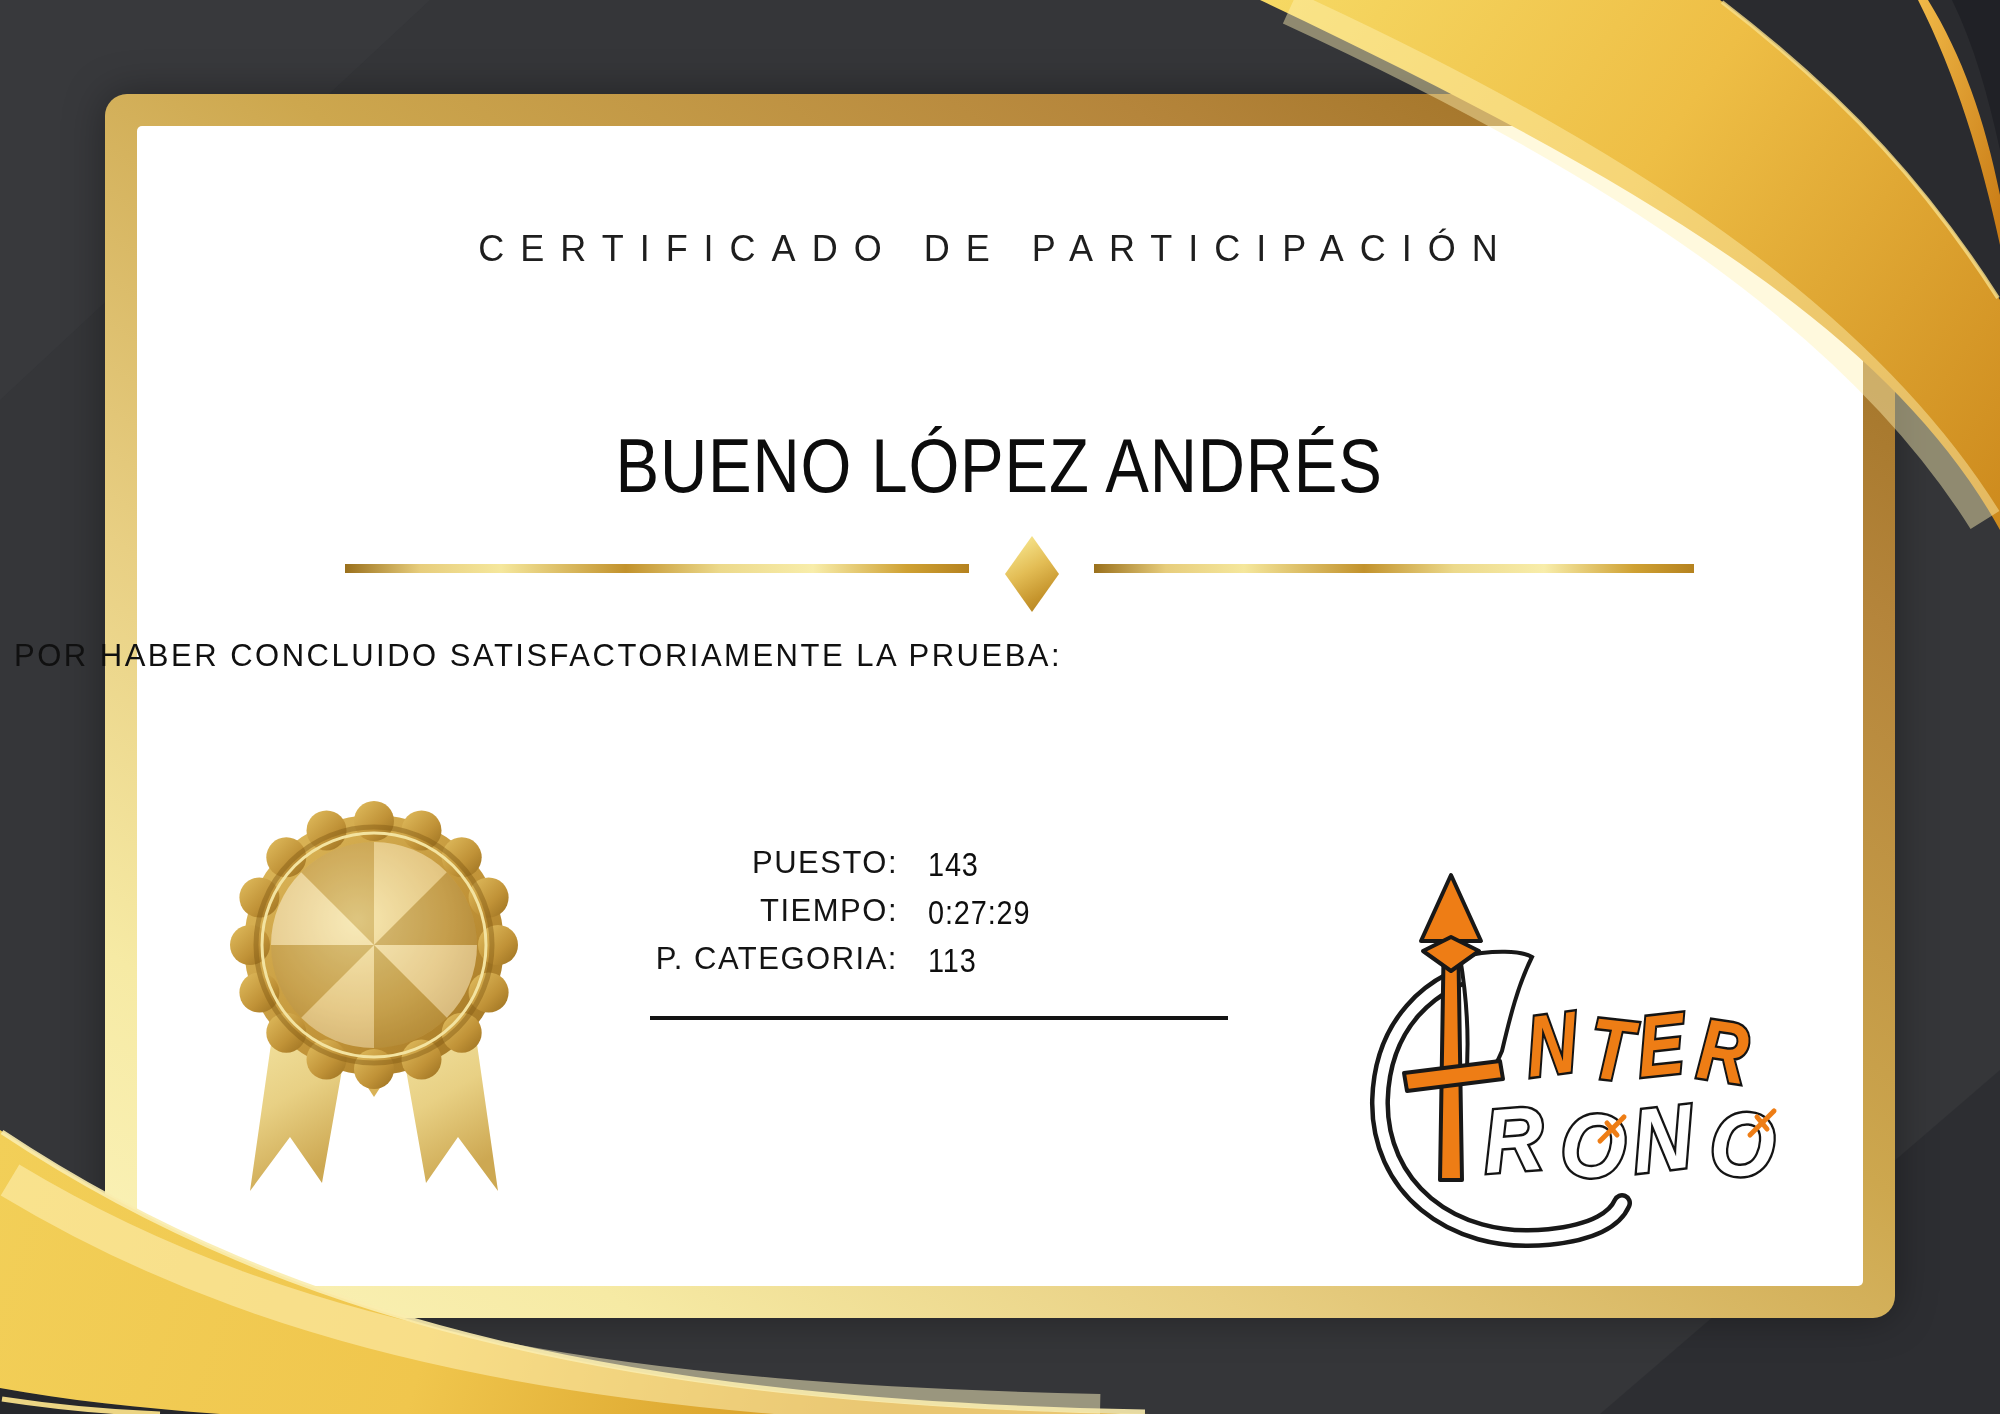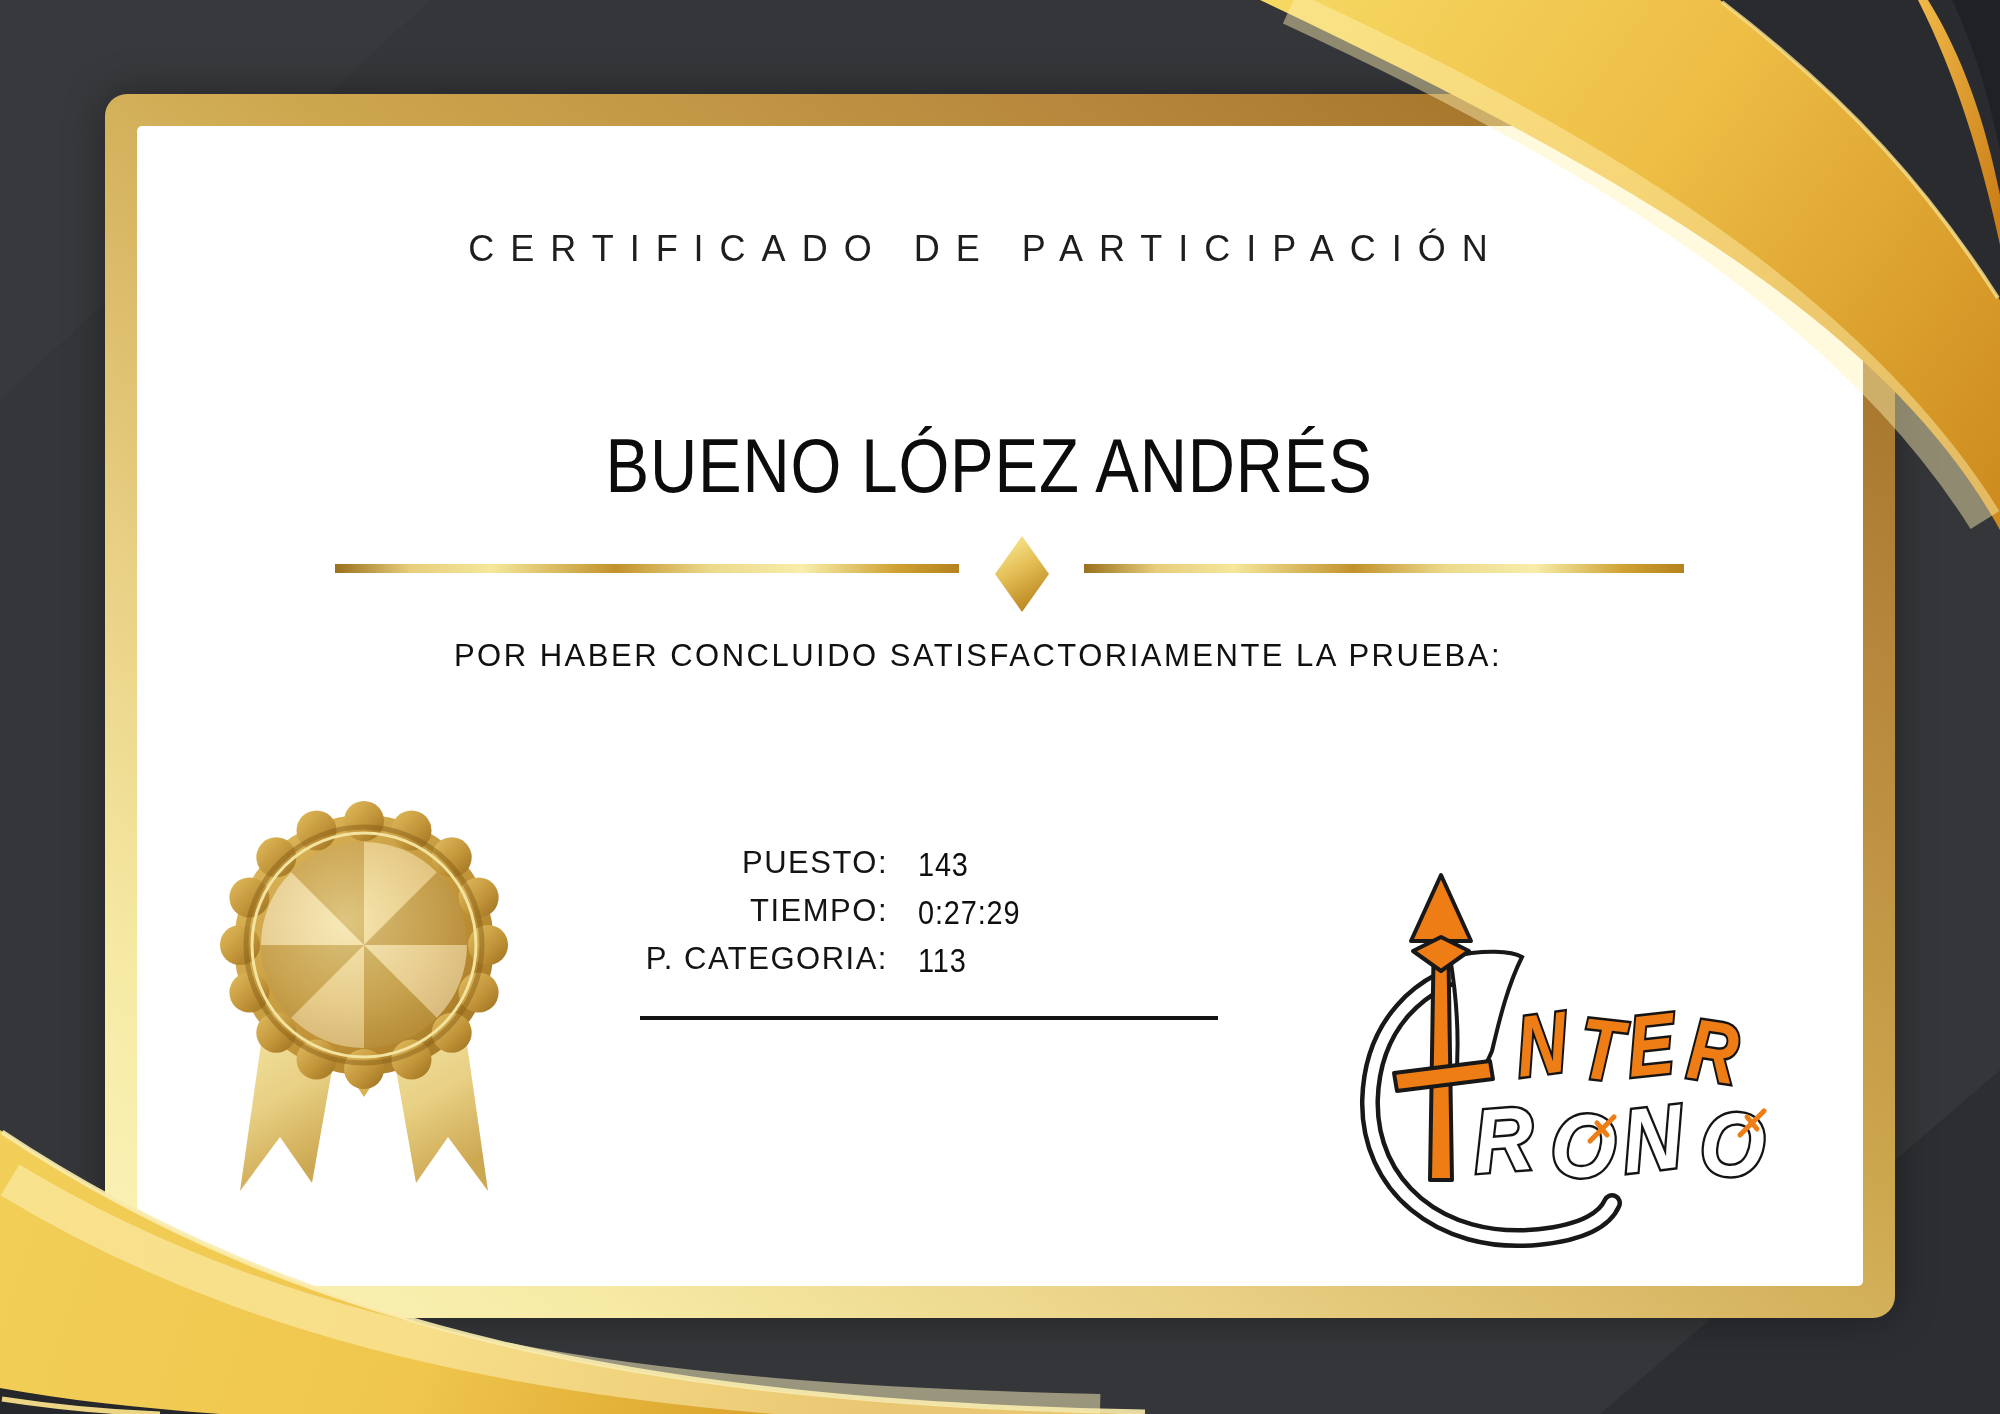--- a/index.html
+++ b/index.html
@@ -16,33 +16,33 @@
     background:linear-gradient(to bottom left,
       #94671a 0%, #b5853b 22%, #cda74e 45%, #e8cf83 68%, #f6eaa4 85%, #fbf3ba 100%);
     box-shadow:0 0 40px rgba(0,0,0,.35);
   }
   .paper{
     position:absolute;left:32px;top:32px;right:32px;bottom:32px;
     background:#ffffff;border-radius:5px;
   }
 
   
-  .content{position:absolute;left:4px;top:0;width:1948px;height:1414px;}
+  .content{position:absolute;left:14px;top:0;width:1948px;height:1414px;}
   .cert-title{
     position:absolute;left:0;right:0;top:228px;text-align:center;
     font-size:36px;font-weight:400;letter-spacing:16px;color:#1e1e1e;
     text-indent:16px;
   }
   .cert-name-wrap{position:absolute;left:0;right:0;top:422px;text-align:center;padding-left:22px;}
   .cert-name{
     display:inline-block;transform:scaleX(.86);transform-origin:center;
     font-size:76px;font-weight:400;color:#0c0c0c;letter-spacing:1px;white-space:nowrap;
   }
   .cert-subtitle{
-    position:absolute;left:0;right:0;top:638px;text-align:center;
+    position:absolute;left:0;right:0;top:638px;
     font-size:31px;font-weight:400;letter-spacing:2.5px;color:#101010;
   }
 
   
   .div-line{
     position:absolute;top:564px;height:9px;
     background:linear-gradient(90deg,#9a701c 0%,#e7cd7c 12%,#f5e79c 25%,#c2922c 45%,
                                 #ecd98b 60%,#f8edaa 75%,#cfa133 90%,#b5821f 100%);
   }
   .div-line.left{left:331px;width:624px;}

